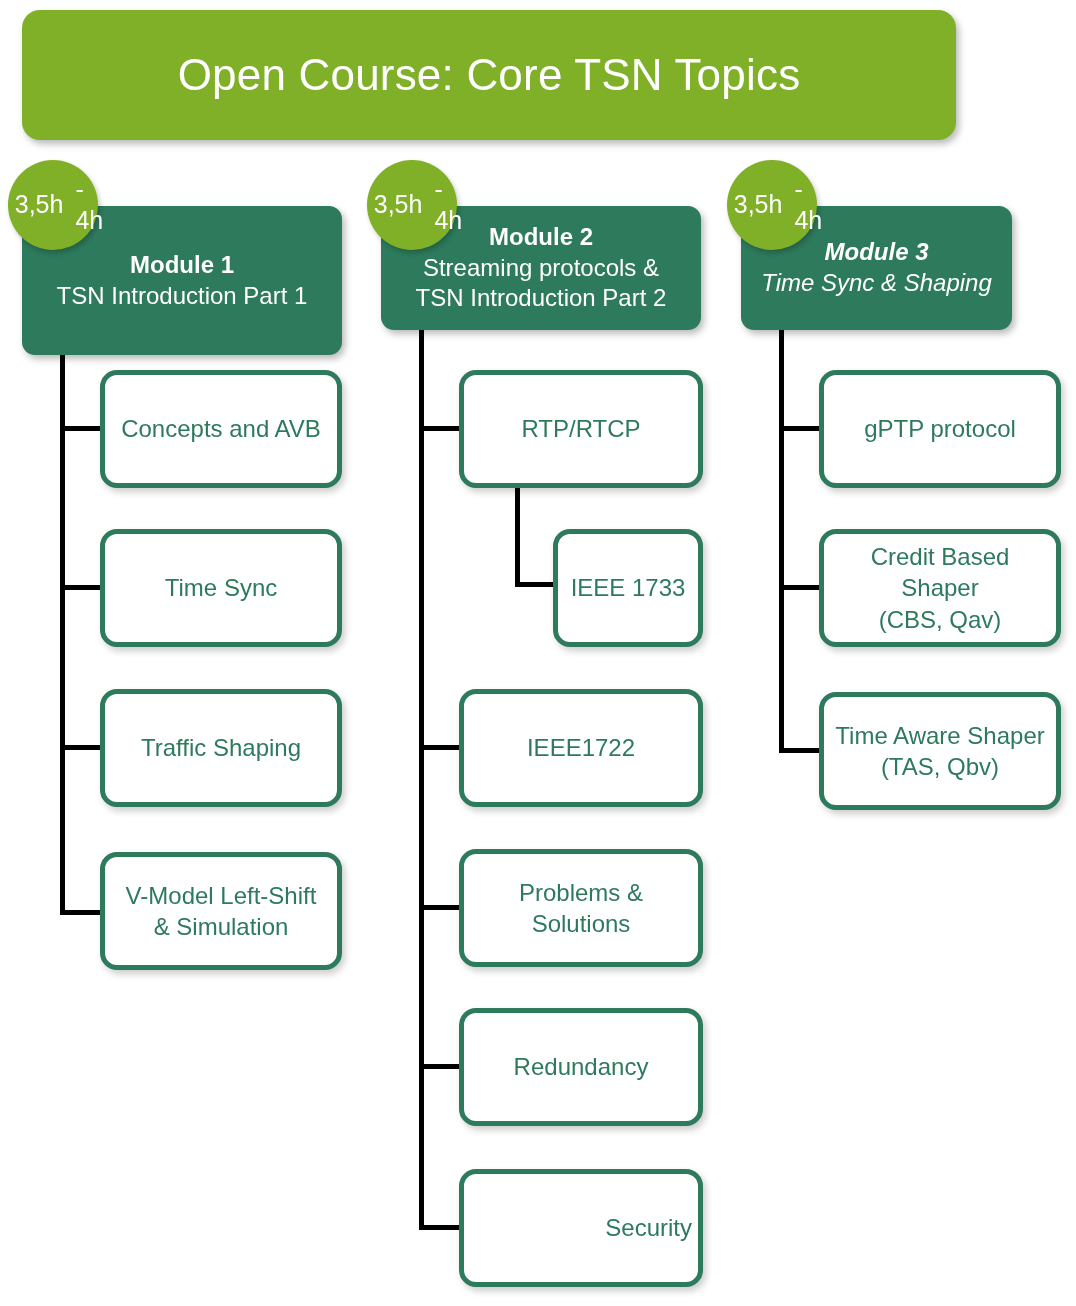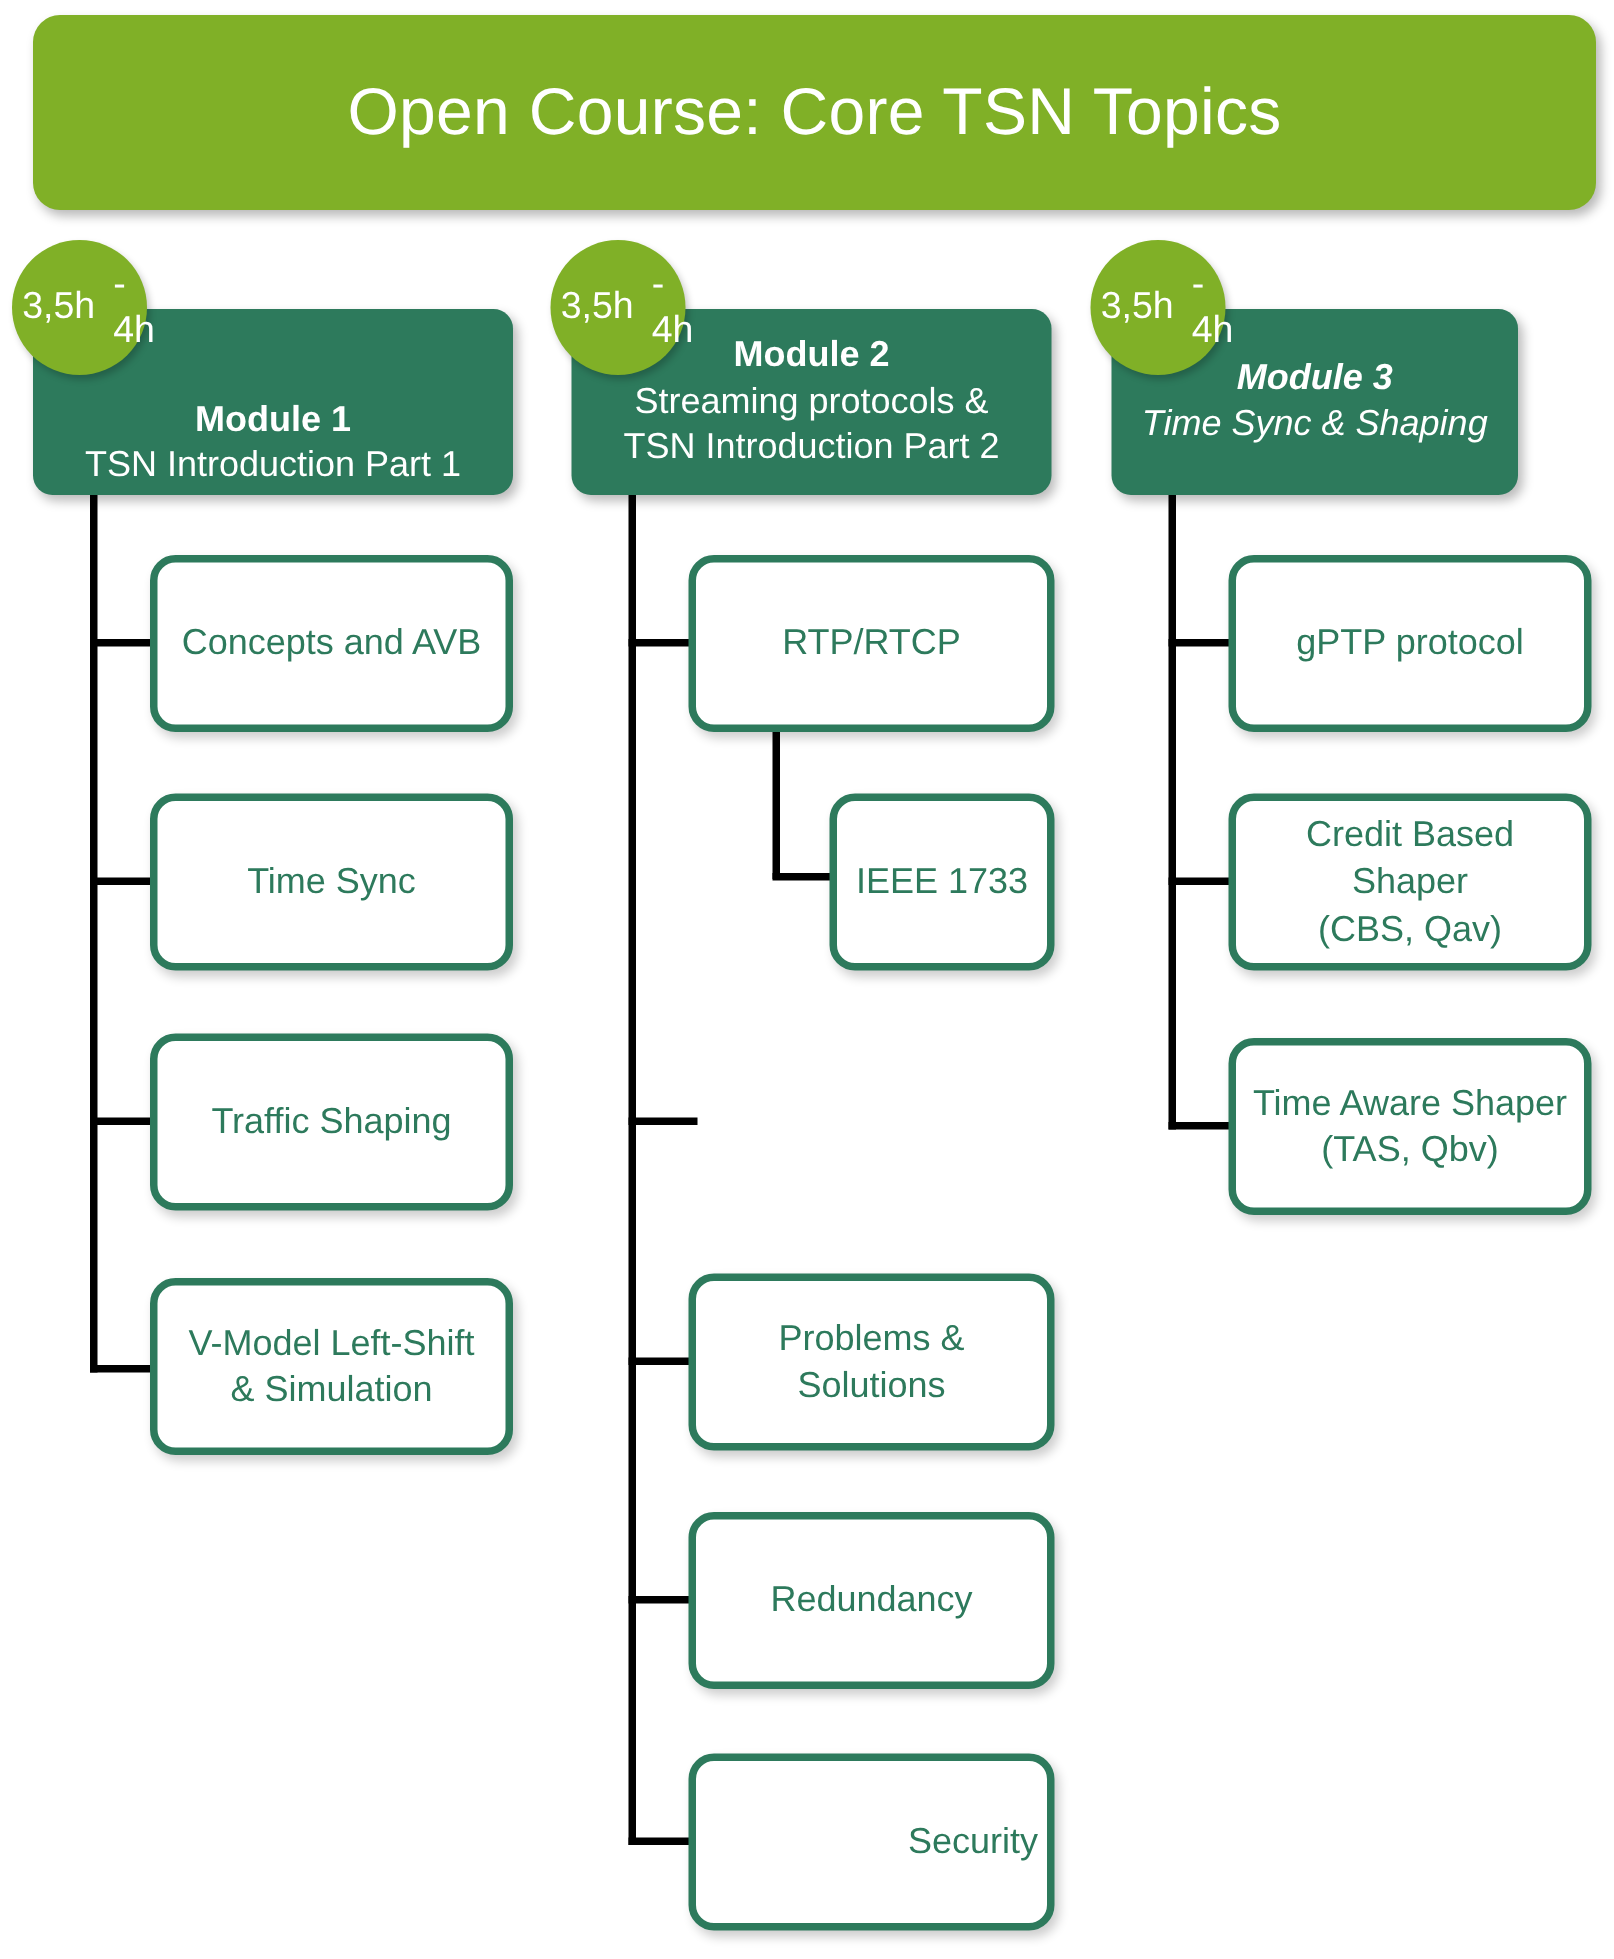--- a/index.html
+++ b/index.html
@@ -16,21 +16,21 @@
     height: 1306px;
     background: #ffffff;
     overflow: hidden;
   }
 
   
   .title-banner {
     position: absolute;
     left: 22px;
     top: 10px;
-    width: 1042px;
+    width: 934px;
     height: 130px;
     background: #80B027;
     border-radius: 18px;
     box-shadow: 3px 4px 7px rgba(0,0,0,0.28);
     display: flex;
     align-items: center;
     justify-content: center;
   }
   .title-text {
     color: #ffffff;
@@ -141,21 +141,21 @@
   <div class="line hline" style="left:419px; top:745px; width:46px; height:5px;"></div>
   <div class="line hline" style="left:419px; top:905px; width:46px; height:5px;"></div>
   <div class="line hline" style="left:419px; top:1064px; width:46px; height:5px;"></div>
   <div class="line hline" style="left:419px; top:1225px; width:46px; height:5px;"></div>
 
   <div class="line vline" style="left:779px; top:330px; width:5px; height:423px;"></div>
   <div class="line hline" style="left:779px; top:426px; width:46px; height:5px;"></div>
   <div class="line hline" style="left:779px; top:585px; width:46px; height:5px;"></div>
   <div class="line hline" style="left:779px; top:748px; width:46px; height:5px;"></div>
 
-  <div class="module-box" style="left:22px; top:206px; width:320px; height:124px;justify-content:flex-end;">
+  <div class="module-box" style="left:22px; top:206px; width:320px; height:149px;">
     <div class="module-name">Module 1</div>
     <div class="module-sub">TSN Introduction Part 1</div>
   </div>
   <div class="badge" style="left:8px; top:160px;">
     <span>3,5h</span>
     <span>- 4h</span>
   </div>
 
   <div class="topic-box" style="left:100px; top:370px; width:242px; height:118px;">
     <span>Concepts and AVB</span>
@@ -182,20 +182,23 @@
     <span>3,5h</span>
     <span>- 4h</span>
   </div>
 
   <div class="topic-box" style="left:459px; top:370px; width:244px; height:118px;">
     <span>RTP/RTCP</span>
   </div>
   <div class="topic-box" style="left:553px; top:529px; width:150px; height:118px;">
     <span>IEEE 1733</span>
   </div>
+  <div class="topic-box" style="left:459px; top:689px; width:244px; height:118px;">
+    <span>IEEE1722</span>
+  </div>
   <div class="topic-box" style="left:459px; top:849px; width:244px; height:118px;">
     <span>Problems &amp; Solutions</span>
   </div>
   <div class="topic-box" style="left:459px; top:1008px; width:244px; height:118px;">
     <span>Redundancy</span>
   </div>
   <div class="topic-box" style="left:459px; top:1169px; width:244px; height:118px;justify-content:flex-end;">
     <span>Security</span>
   </div>
 

